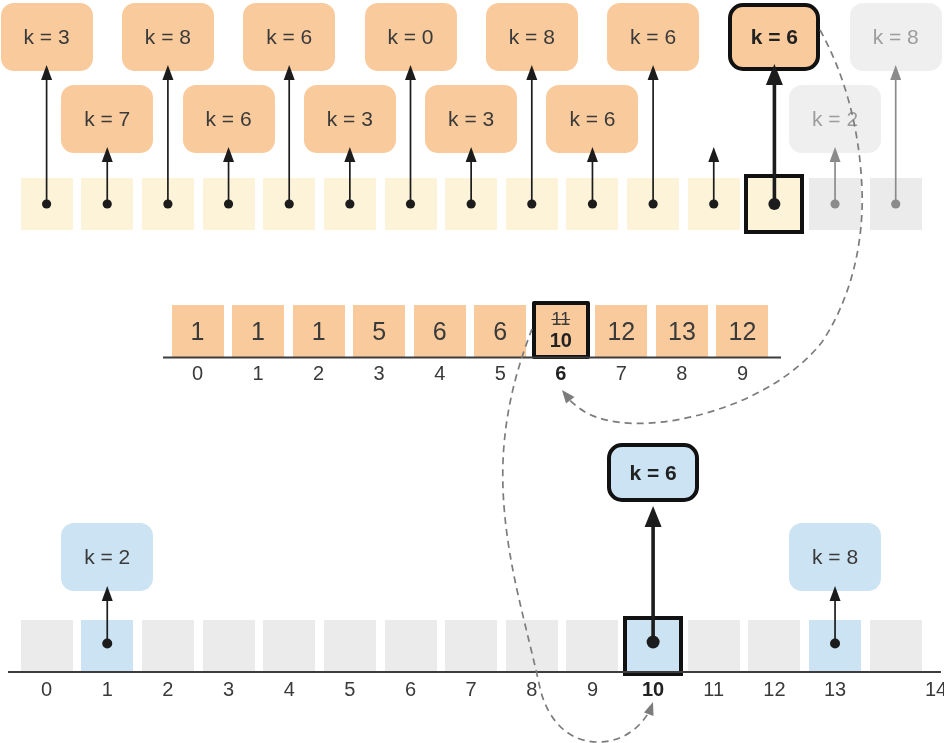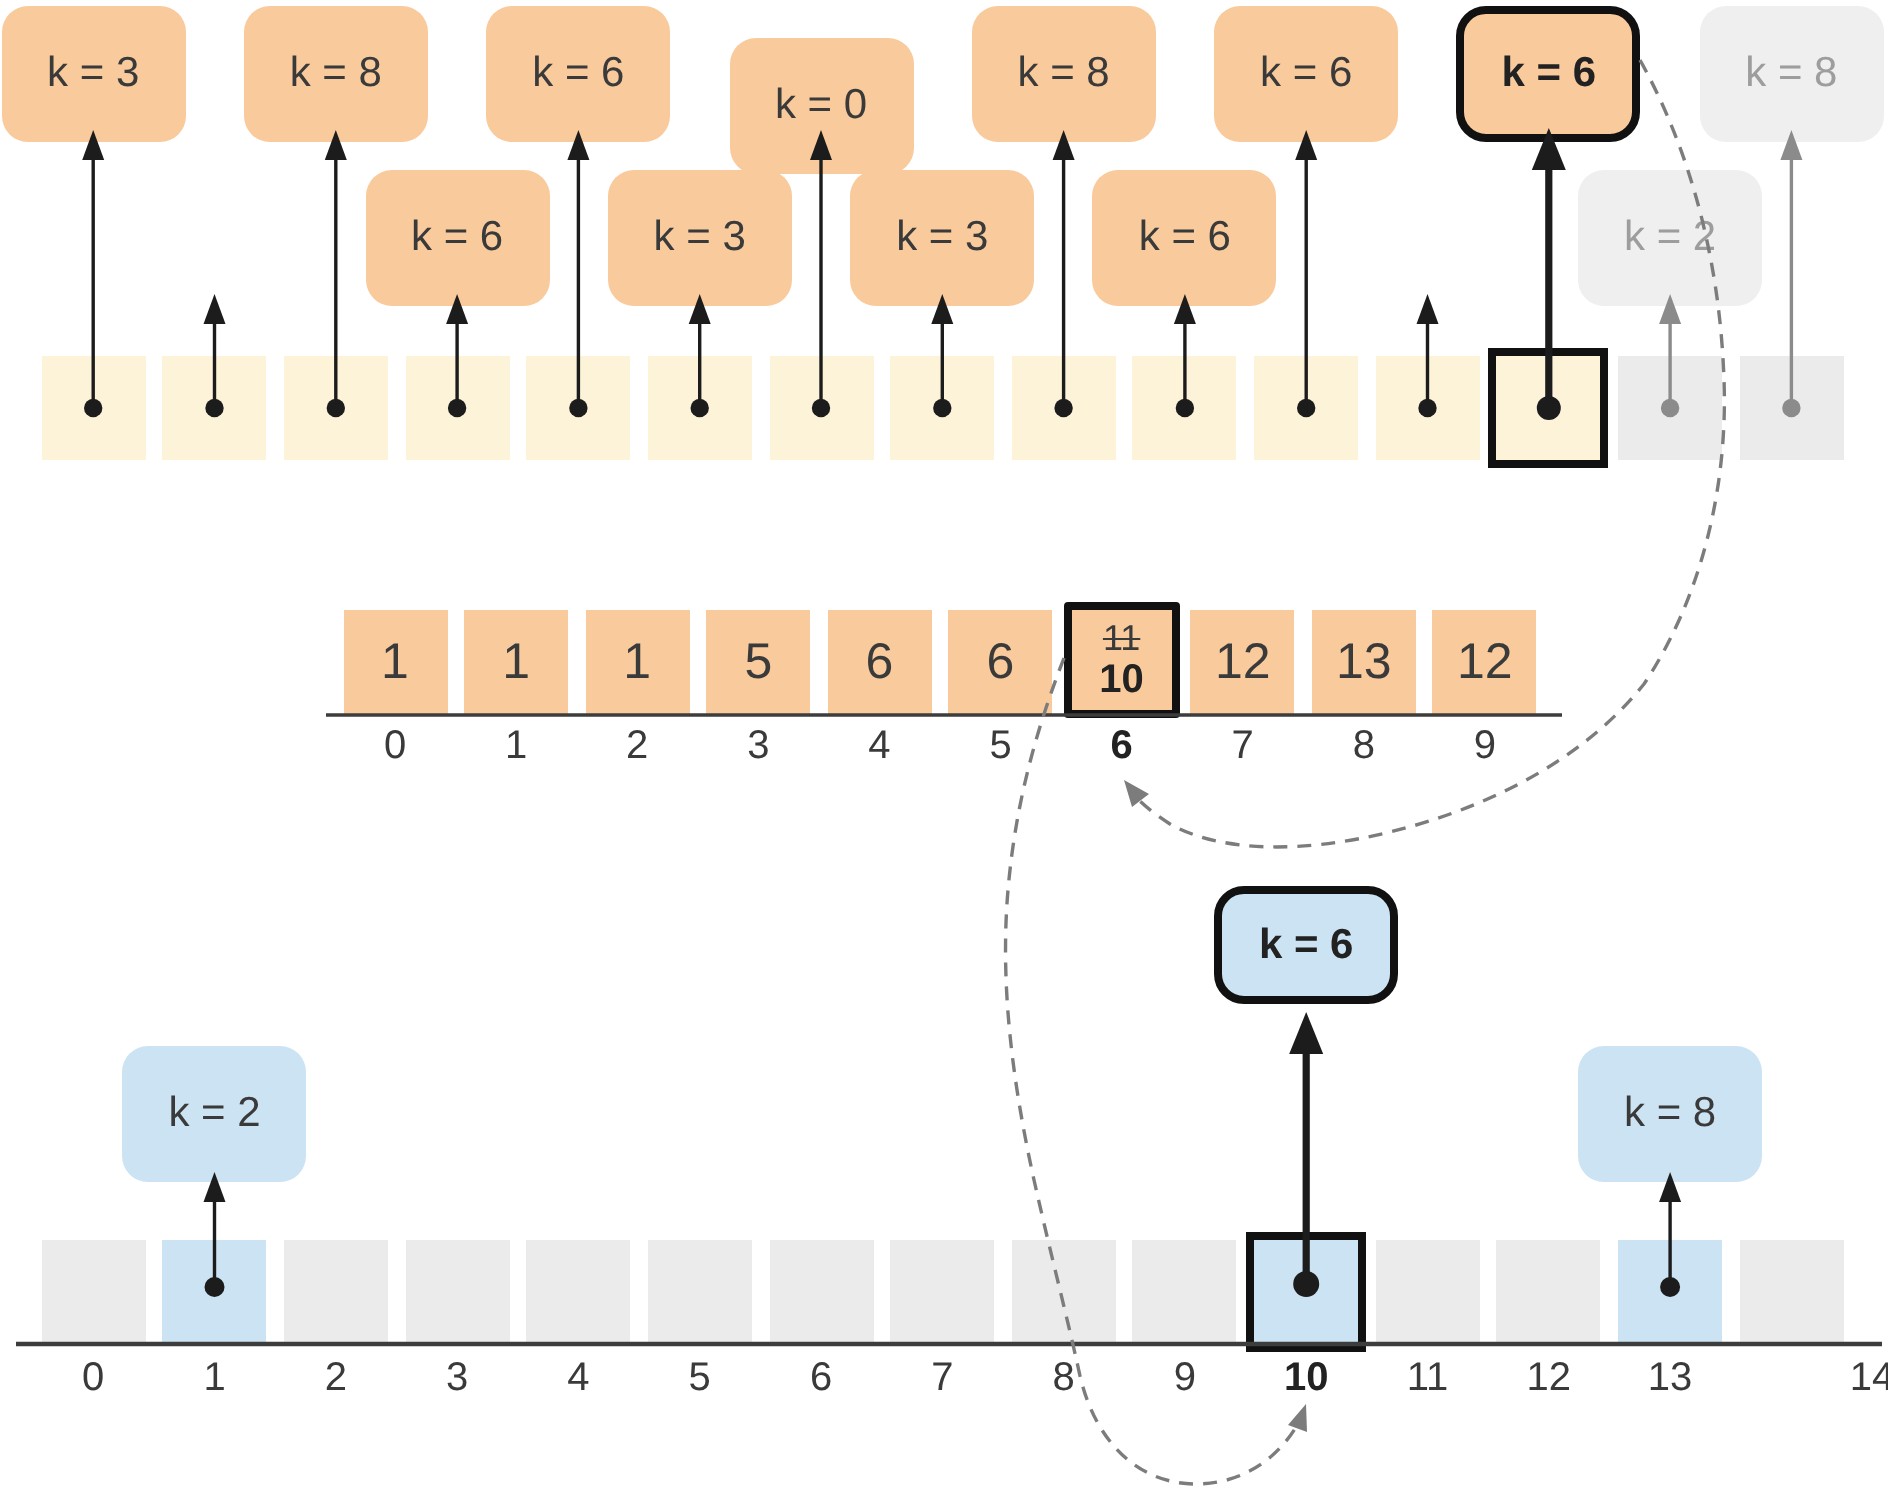--- a/index.html
+++ b/index.html
@@ -43,30 +43,31 @@
   #overlay{position:absolute;left:0;top:0;z-index:3;pointer-events:none;}
 </style>
 </head>
 <body>
 
 <div id="canvas" style="--peach: #F9CA9C; --cream: #FDF3D9; --blue: #CBE3F2; --graycell: #EBEBEB; --graylabel: #EFEFEF; --textdark: #3A3A3A; --textgray: #9D9D9D; --black: #111111;">
 
 <div class="sq cream" style="left: 20.6px; top: 178px;"></div>
     <div class="qlabel peachbg" style="left: 0.6px; top: 3px;">k = 3</div>
     <div class="sq cream" style="left: 81.25px; top: 178px;"></div>
+    <div class="qlabel peachbg" style="left: 61.25px; top: 85px;">k = 7</div>
     <div class="sq cream" style="left: 141.9px; top: 178px;"></div>
     <div class="qlabel peachbg" style="left: 121.9px; top: 3px;">k = 8</div>
     <div class="sq cream" style="left: 202.55px; top: 178px;"></div>
     <div class="qlabel peachbg" style="left: 182.55px; top: 85px;">k = 6</div>
     <div class="sq cream" style="left: 263.2px; top: 178px;"></div>
     <div class="qlabel peachbg" style="left: 243.2px; top: 3px;">k = 6</div>
     <div class="sq cream" style="left: 323.85px; top: 178px;"></div>
     <div class="qlabel peachbg" style="left: 303.85px; top: 85px;">k = 3</div>
     <div class="sq cream" style="left: 384.5px; top: 178px;"></div>
-    <div class="qlabel peachbg" style="left: 364.5px; top: 3px; margin-top: 16px;">k = 0</div>
+    <div class="qlabel peachbg" style="left: 364.5px; top: 3px;">k = 0</div>
     <div class="sq cream" style="left: 445.15px; top: 178px;"></div>
     <div class="qlabel peachbg" style="left: 425.15px; top: 85px;">k = 3</div>
     <div class="sq cream" style="left: 505.8px; top: 178px;"></div>
     <div class="qlabel peachbg" style="left: 485.8px; top: 3px;">k = 8</div>
     <div class="sq cream" style="left: 566.45px; top: 178px;"></div>
     <div class="qlabel peachbg" style="left: 546.45px; top: 85px;">k = 6</div>
     <div class="sq cream" style="left: 627.1px; top: 178px;"></div>
     <div class="qlabel peachbg" style="left: 607.1px; top: 3px;">k = 6</div>
     <div class="sq cream" style="left: 687.75px; top: 178px;"></div>
     <div class="sq cream boxed" style="left: 748.4px; top: 178px;"></div>

